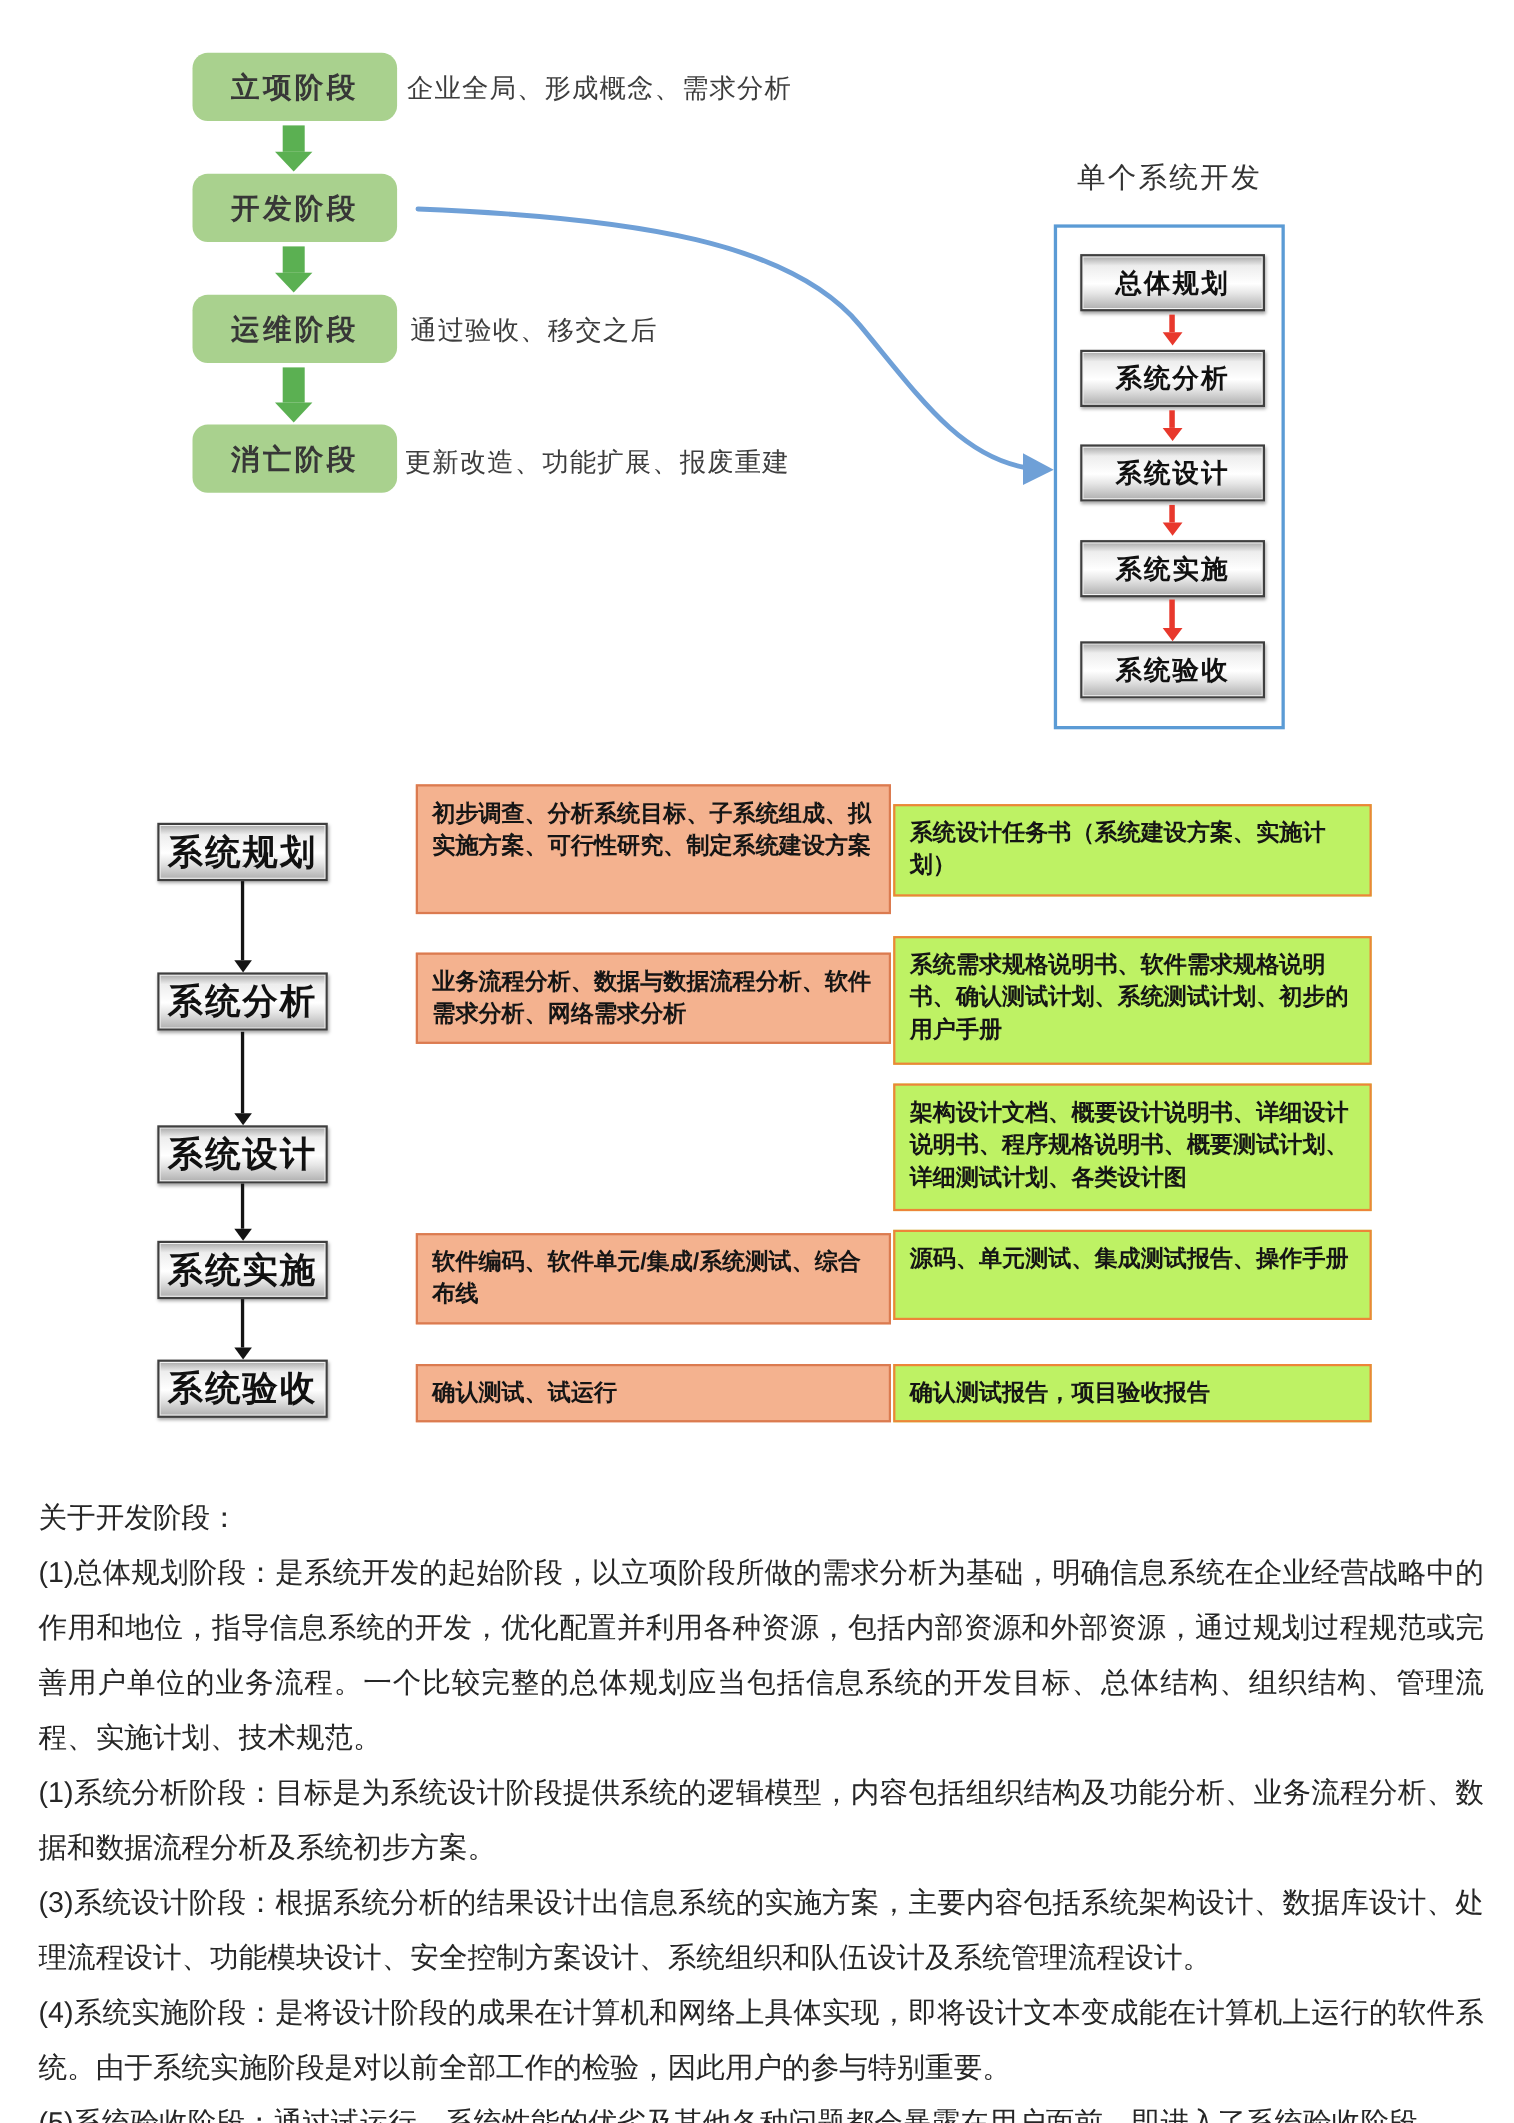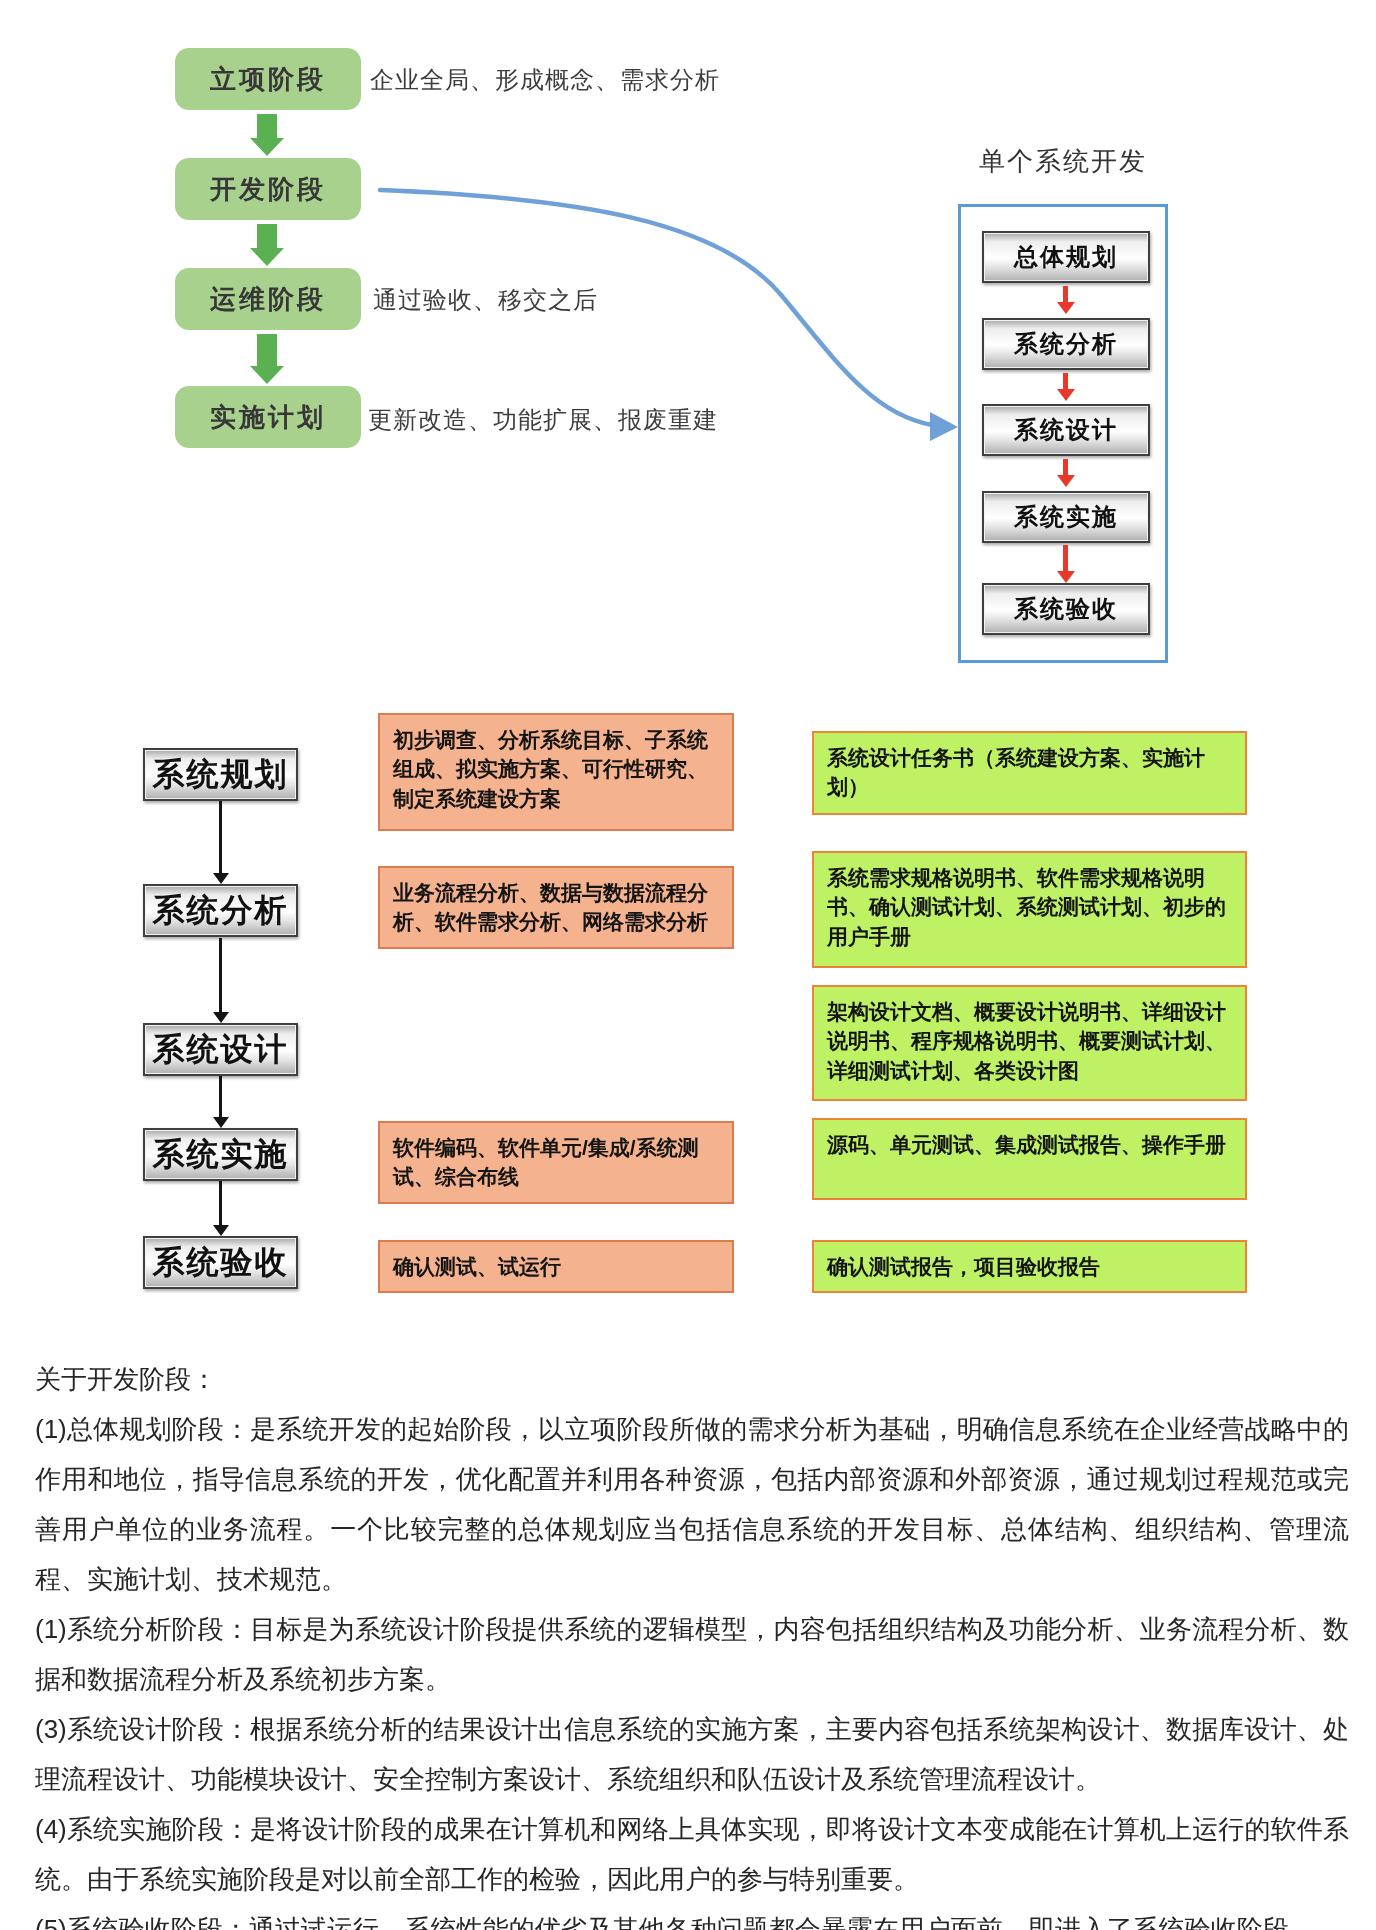--- a/index.html
+++ b/index.html
@@ -35,21 +35,21 @@
   .rarrow::after { content:""; position:absolute; top:100%; left:50%; transform:translateX(-50%);
     width:0; height:0; border:9px solid transparent; border-bottom:0; border-top:12px solid #E8382C; }
 
   
   .stage2 { left:143px; width:155px; height:53px; font-size:32px; }
 
   .karrow { position:absolute; left:219px; width:3px; background:#141414; }
   .karrow::after { content:""; position:absolute; top:100%; left:50%; transform:translateX(-50%);
     width:0; height:0; border:8px solid transparent; border-bottom:0; border-top:11px solid #141414; }
 
-  .salmon { position:absolute; left:378px; width:356px; background:#F4B28F; border:2px solid #DB7B50;
+  .salmon { position:absolute; left:378px; width:432px; background:#F4B28F; border:2px solid #DB7B50;
     padding:10px 13px; font-size:21px; font-weight:700; color:#151515; line-height:1.4; }
   .orange { position:absolute; left:812px; width:435px; background:#bef264; border:2px solid #ED8539;
     padding:10px 13px; font-size:21px; font-weight:700; color:#151515; line-height:1.4; }
 
   
   .notes { position:absolute; left:35px; top:1336px; width:1314px;
     font-size:26px; color:#262626; line-height:50px; text-align:justify; }
   .notes p { margin:0; }
 </style>
 </head>
@@ -60,21 +60,21 @@
   <div class="green-box" style="top:30px">
       <span>立项阶段</span>
     </div>
   <div class="green-box" style="top:140px">
       <span>开发阶段</span>
     </div>
   <div class="green-box" style="top:250px">
       <span>运维阶段</span>
     </div>
   <div class="green-box" style="top:368px">
-      <span>实施计划</span>
+      <span>消亡阶段</span>
     </div>
 
   <div class="block-arrow" style="top:96px;height:24px"></div>
   <div class="block-arrow" style="top:206px;height:24px"></div>
   <div class="block-arrow" style="top:316px;height:32px"></div>
 
   <div class="ann" style="left:370px;top:46px">企业全局、形成概念、需求分析</div>
   <div class="ann" style="left:373px;top:266px">通过验收、移交之后</div>
   <div class="ann" style="left:368px;top:386px">更新改造、功能扩展、报废重建</div>
 

